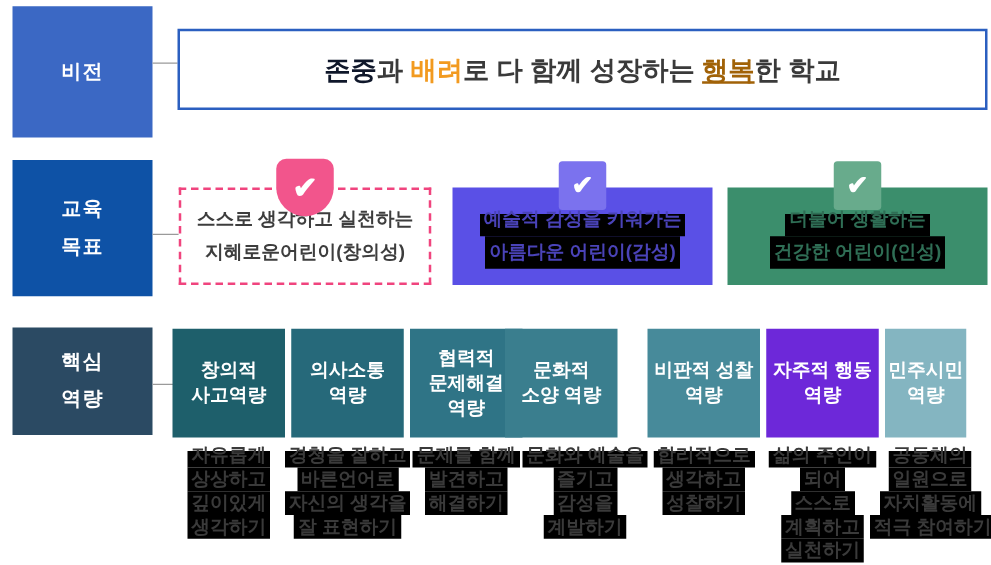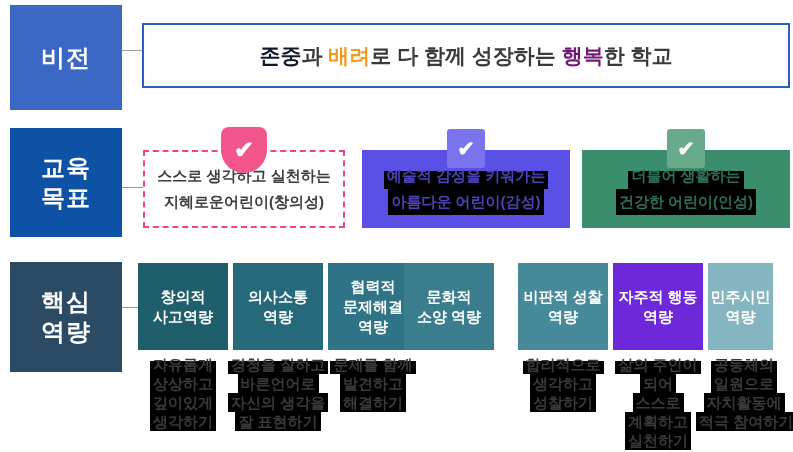--- a/index.html
+++ b/index.html
@@ -1,25 +1,25 @@
 <!DOCTYPE html>
 <html><head>
 <meta charset="utf-8">
 <style>
   html,body{margin:0;padding:0;background:#fff;}
   .canvas{position:relative;width:793px;height:452px;background:#ffffff;overflow:hidden;
           font-family:"Liberation Sans", sans-serif;}
 
   
   .section-label{position:absolute;left:10px;width:112px;display:flex;flex-direction:column;
-                 align-items:center;justify-content:center;color:#fff;font-size:24px;
+                 align-items:center;justify-content:center;color:#fff;font-size:16px;
                  font-weight:bold;line-height:30px;letter-spacing:1px;}
   #label-vision{top:5px;height:105px;}
   #label-goals{top:128px;height:109px;}
-  #label-comp{top:262px;height:110px;}
+  #label-comp{top:262px;height:86px;}
 
   
   .connector{position:absolute;left:122px;width:21px;height:1px;}
   #conn-1{top:50px;} #conn-2{top:187px;} #conn-3{top:307px;}
 
   
   .vision-box{position:absolute;left:142px;top:23px;width:648px;height:65px;box-sizing:border-box;
               border:2px solid #2b5fc0;background:#fff;display:flex;align-items:center;
               justify-content:center;font-size:21px;font-weight:bold;}
 
@@ -69,21 +69,21 @@
     <span>핵심</span>
     <span>역량</span>
   </div>
 
   <div class="connector" id="conn-1" style="background: rgb(154, 154, 154);"></div>
   <div class="connector" id="conn-2" style="background: rgb(154, 154, 154);"></div>
   <div class="connector" id="conn-3" style="background: rgb(154, 154, 154);"></div>
 
   <div class="vision-box" style="border-color: rgb(43, 95, 192);">
     <div>
-      <span style="color: #0f172a;">존중</span><span style="color: rgb(58, 58, 58);">과 </span><span style="color: rgb(242, 154, 31);">배려</span><span style="color: rgb(58, 58, 58);">로 다 함께 성장하는 </span><span style="color: #701a75;">행복</span><span style="color: rgb(58, 58, 58);">한 학교</span>
+      <span style="color: #0f172a;">존중</span><span style="color: rgb(58, 58, 58);">과 </span><span style="color: rgb(242, 154, 31);">배려</span><span style="color: rgb(58, 58, 58);">로 다 함께 성장하는 </span><span style="color: #a16207; text-decoration: underline;">행복</span><span style="color: rgb(58, 58, 58);">한 학교</span>
     </div>
   </div>
 
   <div class="goal-box" id="goal-1" style="border-color: rgb(240, 68, 126); color: rgb(61, 61, 61); background: rgb(255, 255, 255);">
     <div class="badge badge-shield" style="background: rgb(242, 85, 140);">
       <span>✔</span>
     </div>
     <div class="gline">스스로 생각하고 실천하는</div>
     <div class="gline">지혜로운어린이(창의성)</div>
   </div>
@@ -144,20 +144,26 @@
     <div class="dline"><span class="chip first">경청을 잘하고</span></div>
     <div class="dline"><span class="chip">바른언어로</span></div>
     <div class="dline"><span class="chip">자신의 생각을</span></div>
     <div class="dline"><span class="chip">잘 표현하기</span></div>
   </div>
   <div class="desc" id="desc-3">
     <div class="dline"><span class="chip first">문제를 함께</span></div>
     <div class="dline"><span class="chip">발견하고</span></div>
     <div class="dline"><span class="chip">해결하기</span></div>
   </div>
+  <div class="desc" id="desc-4">
+    <div class="dline"><span class="chip first">문화와 예술을</span></div>
+    <div class="dline"><span class="chip">즐기고</span></div>
+    <div class="dline"><span class="chip">감성을</span></div>
+    <div class="dline"><span class="chip">계발하기</span></div>
+  </div>
   <div class="desc" id="desc-5">
     <div class="dline"><span class="chip first">합리적으로</span></div>
     <div class="dline"><span class="chip">생각하고</span></div>
     <div class="dline"><span class="chip">성찰하기</span></div>
   </div>
   <div class="desc" id="desc-6">
     <div class="dline"><span class="chip first">삶의 주인이</span></div>
     <div class="dline"><span class="chip">되어</span></div>
     <div class="dline"><span class="chip">스스로</span></div>
     <div class="dline"><span class="chip">계획하고</span></div>

